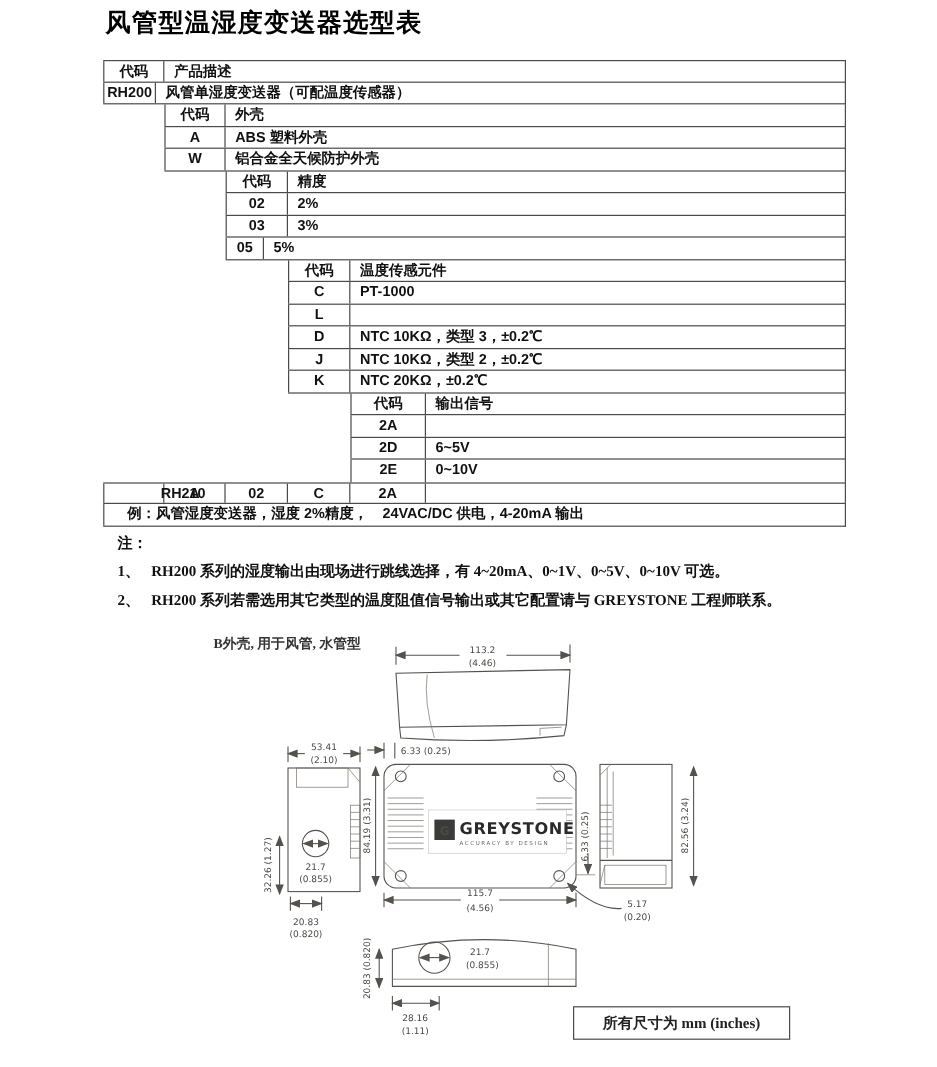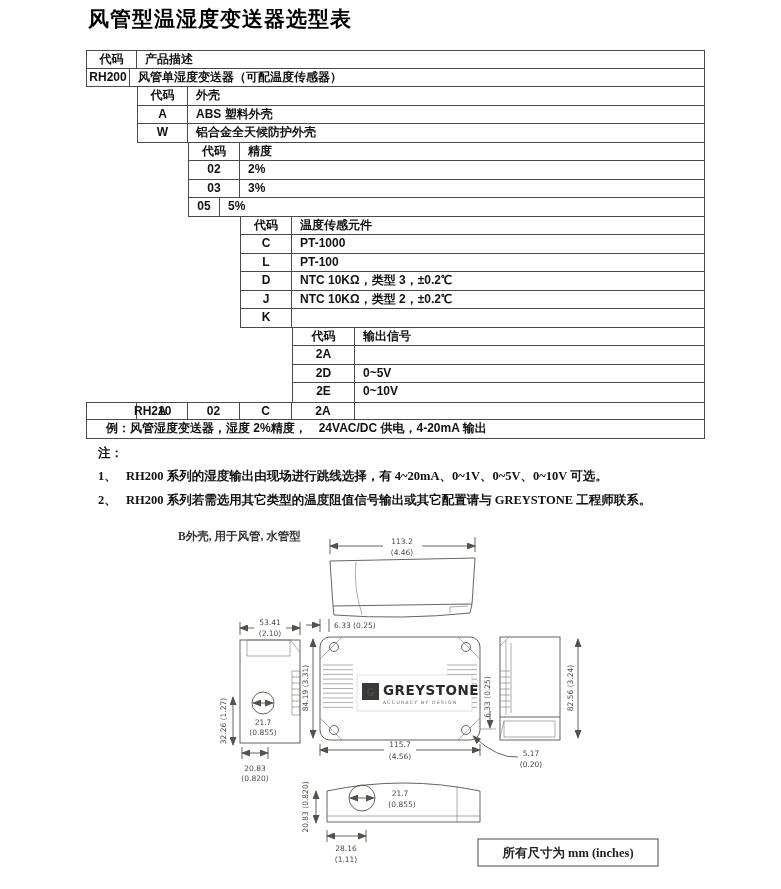--- a/index.html
+++ b/index.html
@@ -87,43 +87,43 @@
       <div class="t-row" style="margin-left: 154px;">
         <div class="t-code" style="width: 52px;">代码</div>
         <div class="t-desc">温度传感元件</div>
       </div>
       <div class="t-row" style="margin-left: 154px;">
         <div class="t-code" style="width: 52px;">C</div>
         <div class="t-desc">PT-1000</div>
       </div>
       <div class="t-row" style="margin-left: 154px;">
         <div class="t-code" style="width: 52px;">L</div>
-        <div class="t-desc">PT-100</div>
       </div>
       <div class="t-row" style="margin-left: 154px;">
         <div class="t-code" style="width: 52px;">D</div>
         <div class="t-desc">NTC 10KΩ，类型 3，±0.2℃</div>
       </div>
       <div class="t-row" style="margin-left: 154px;">
         <div class="t-code" style="width: 52px;">J</div>
         <div class="t-desc">NTC 10KΩ，类型 2，±0.2℃</div>
       </div>
       <div class="t-row" style="margin-left: 154px;">
         <div class="t-code" style="width: 52px;">K</div>
+        <div class="t-desc">NTC 20KΩ，±0.2℃</div>
       </div>
       <div class="t-row" style="margin-left: 206px;">
         <div class="t-code" style="width: 63px;">代码</div>
         <div class="t-desc">输出信号</div>
       </div>
       <div class="t-row" style="margin-left: 206px;">
         <div class="t-code" style="width: 63px;">2A</div>
       </div>
       <div class="t-row" style="margin-left: 206px;">
         <div class="t-code" style="width: 63px;">2D</div>
-        <div class="t-desc">0~5V</div>
+        <div class="t-desc">6~5V</div>
       </div>
       <div class="t-row t-nobot" style="margin-left: 206px;">
         <div class="t-code" style="width: 63px;">2E</div>
         <div class="t-desc">0~10V</div>
       </div>
       <div class="t-row t-first">
         <div class="t-cell first" style="width: 51px; padding-left: 47px;">RH210</div>
         <div class="t-cell" style="width: 51px;">A</div>
         <div class="t-cell" style="width: 52px;">02</div>
         <div class="t-cell" style="width: 52px;">C</div>

